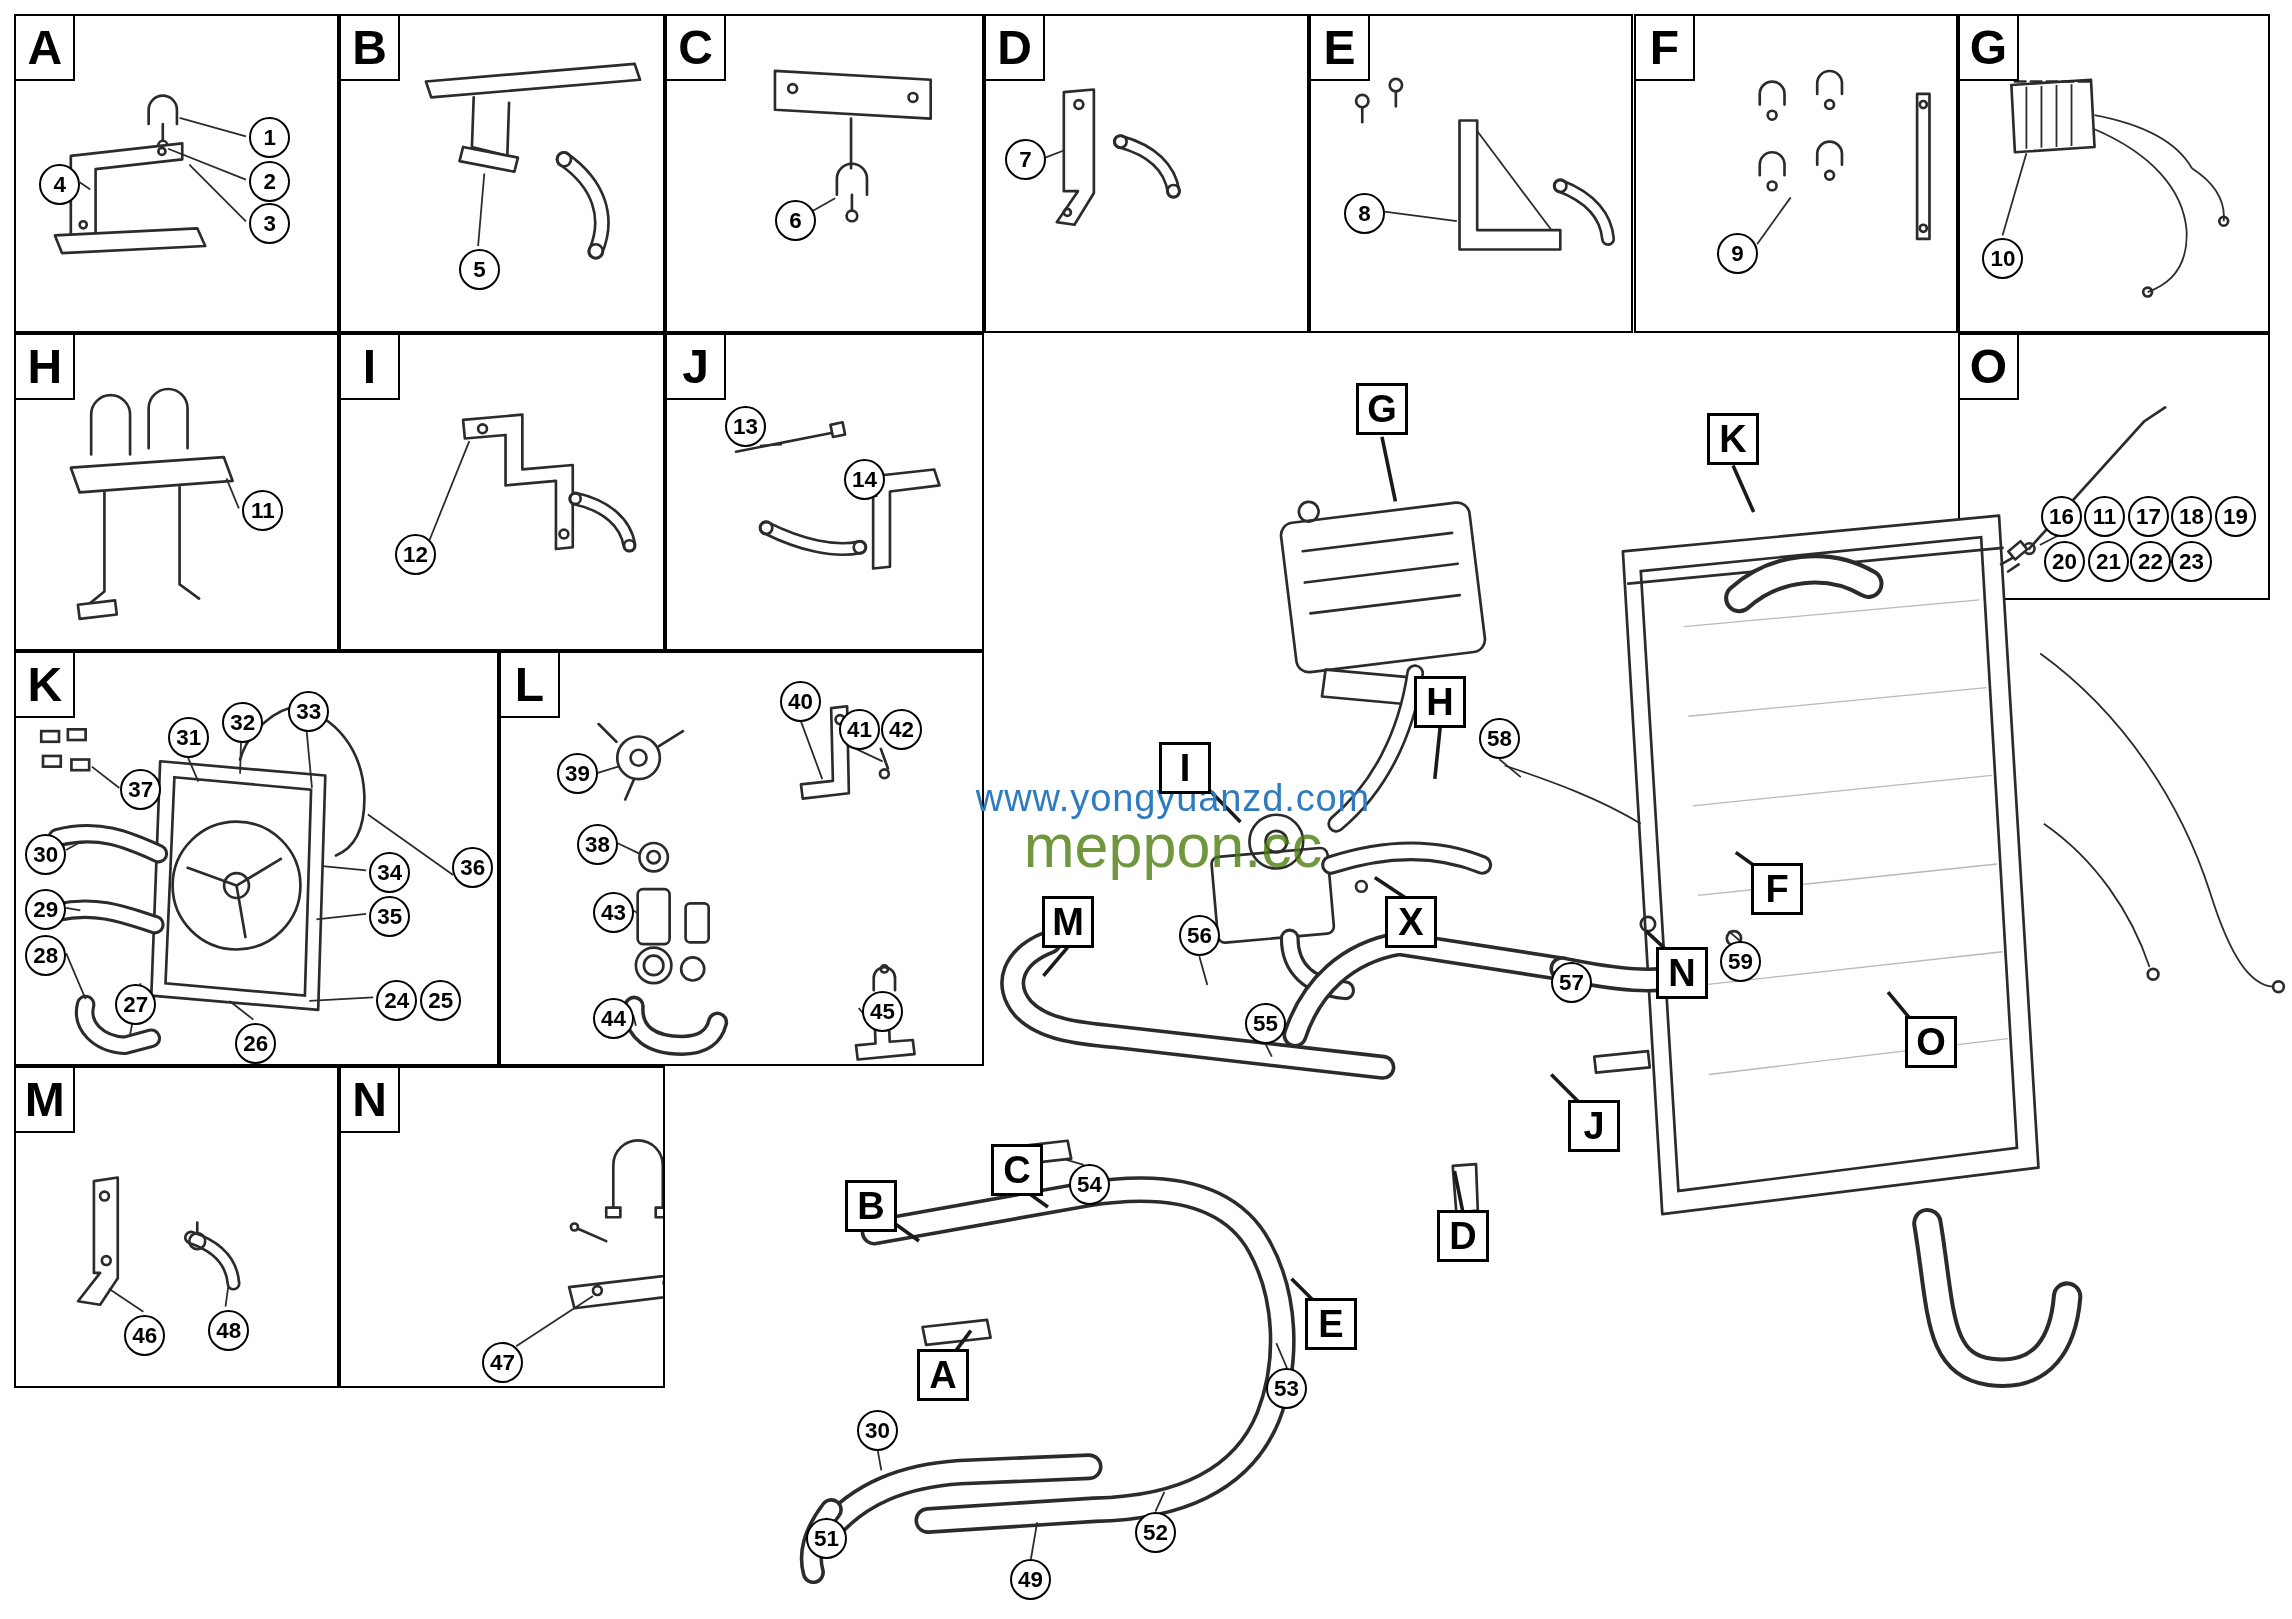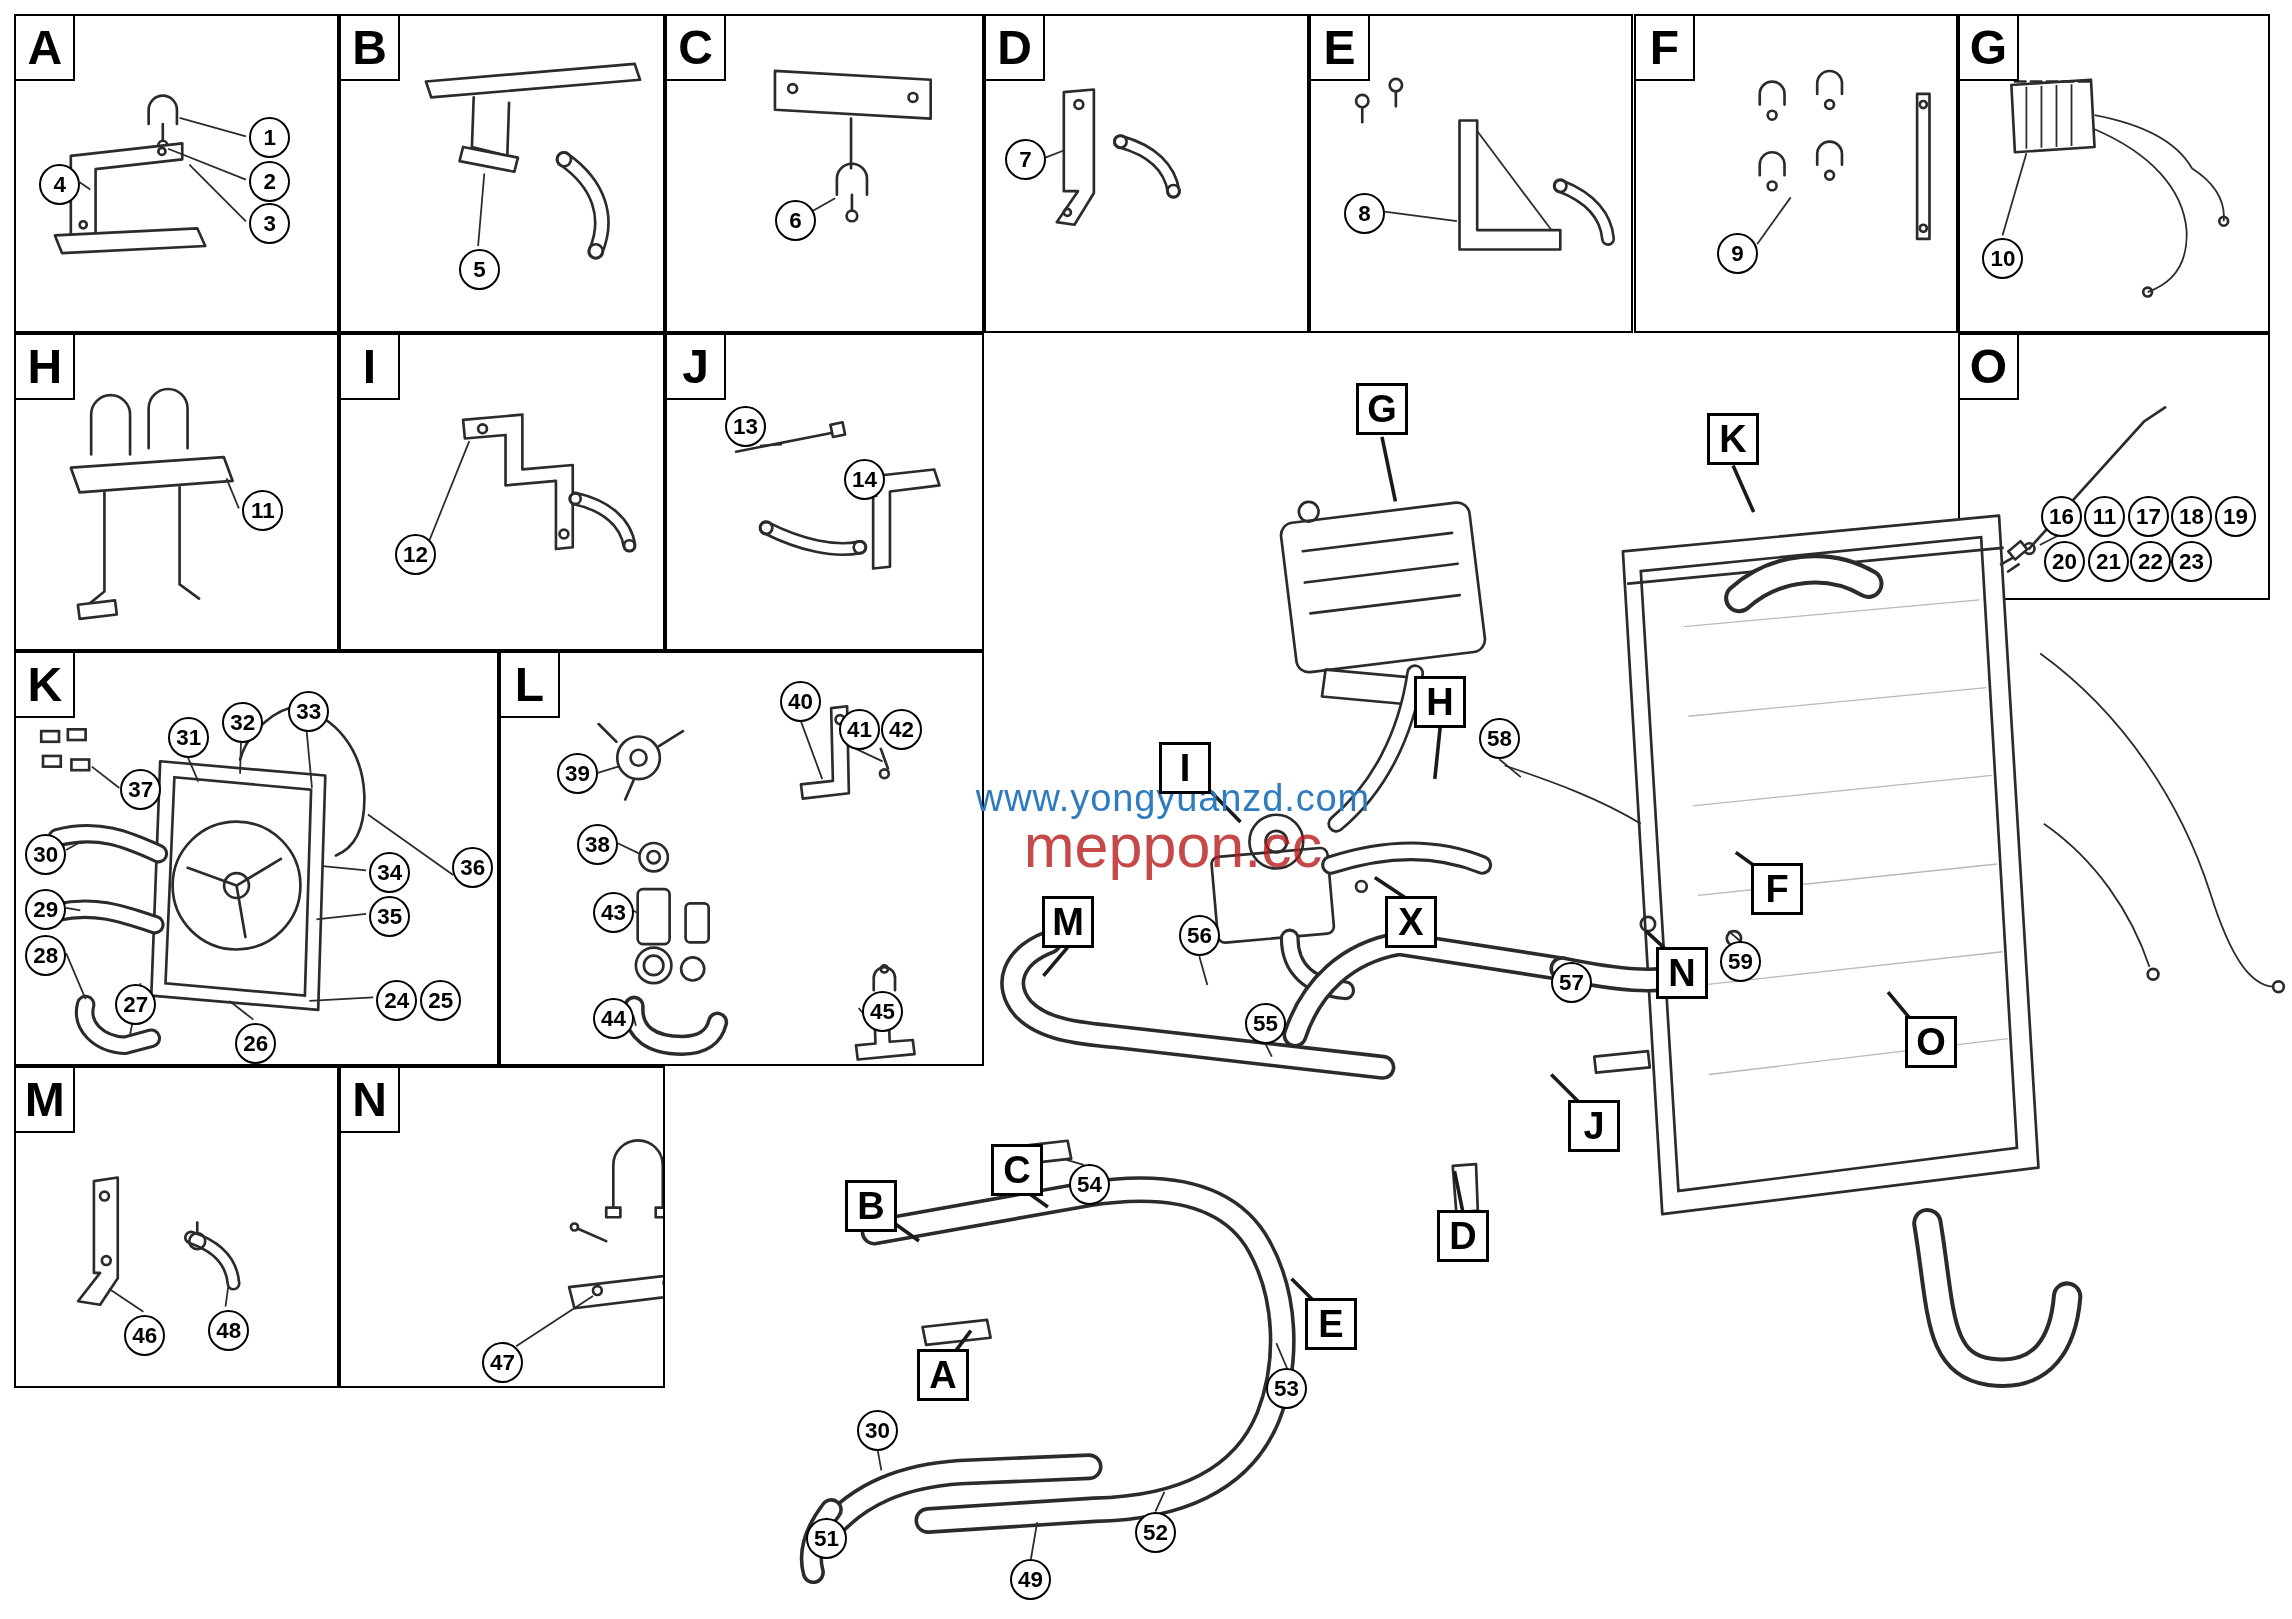--- a/index.html
+++ b/index.html
@@ -13,21 +13,21 @@
   .mainart{position:absolute;z-index:1;pointer-events:none;}
   .callout{position:absolute;width:41px;height:41px;border:2.7px solid #000;border-radius:50%;
            background:#fff;box-sizing:border-box;display:flex;align-items:center;justify-content:center;
            font-weight:bold;font-size:22.4px;z-index:5;}
   .reflabel{position:absolute;width:52px;height:52px;border:3.6px solid #000;background:#fff;
             box-sizing:border-box;display:flex;align-items:center;justify-content:center;
             font-weight:bold;font-size:38px;z-index:5;}
   .wm1{position:absolute;left:922px;top:777px;width:502px;text-align:center;font-size:38px;
        color:#2e7bbf;z-index:3;letter-spacing:0.9px;}
   .wm2{position:absolute;left:949px;top:811px;width:448px;text-align:center;font-size:61px;
-       color:#b91c1c;opacity:.8;z-index:3;}
+       color:#4d7c0f;opacity:.8;z-index:3;}
   .partcode{position:absolute;right:27px;top:1567px;font-weight:bold;font-size:39px;z-index:5;}
   .pt{fill:#fff;stroke:#2b2b2b;stroke-width:3;stroke-linejoin:round;}
   .ln{fill:none;stroke:#2b2b2b;stroke-width:3;stroke-linecap:round;}
   .ld{stroke:#2b2b2b;stroke-width:2;fill:none;}
   .lbld{stroke:#1a1a1a;stroke-width:4;fill:none;}
   .to{fill:none;stroke:#2b2b2b;stroke-linecap:round;stroke-linejoin:round;}
   .ti{fill:none;stroke:#fff;stroke-linecap:round;stroke-linejoin:round;}
   .ht{stroke:#b9b9b9;stroke-width:1.5;fill:none;}
 </style>
 </head>

